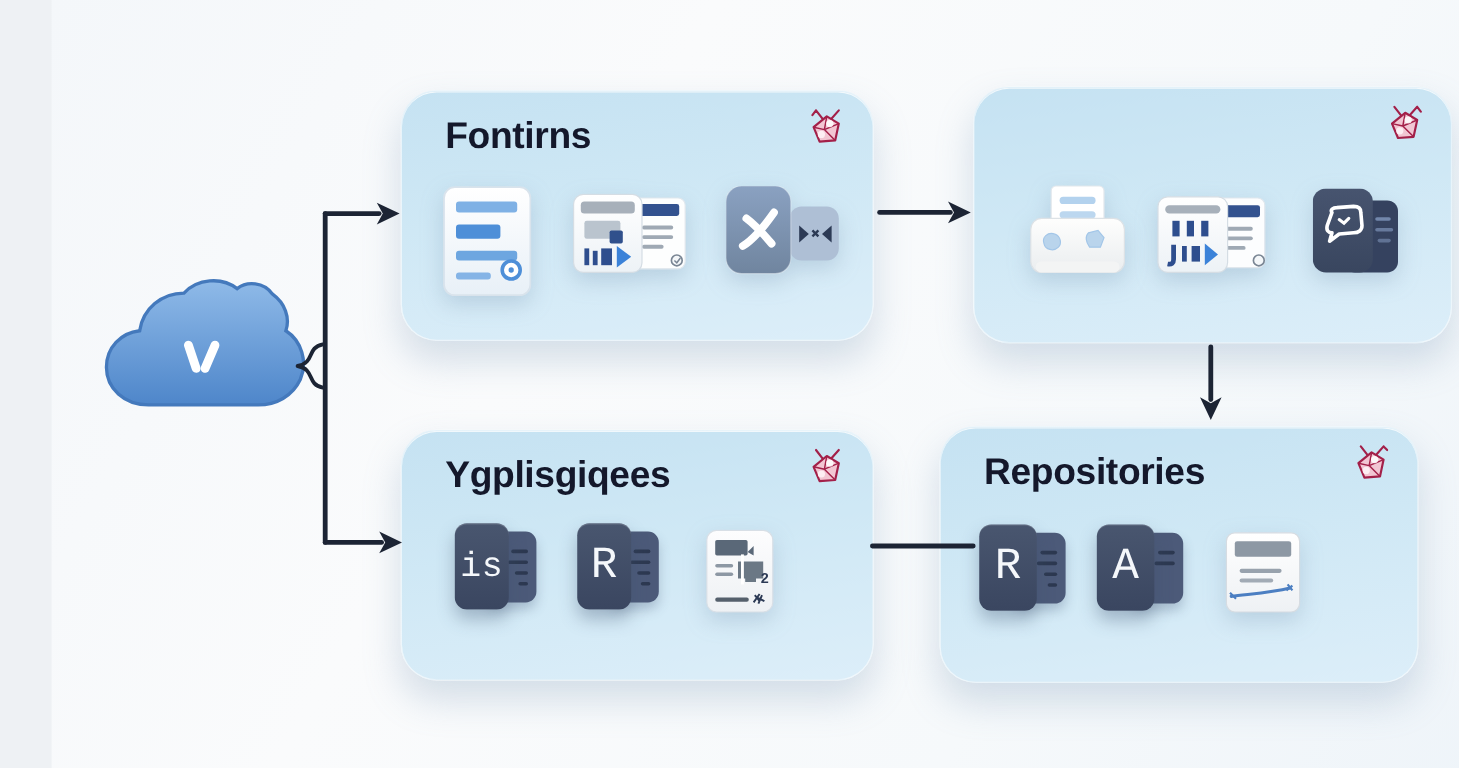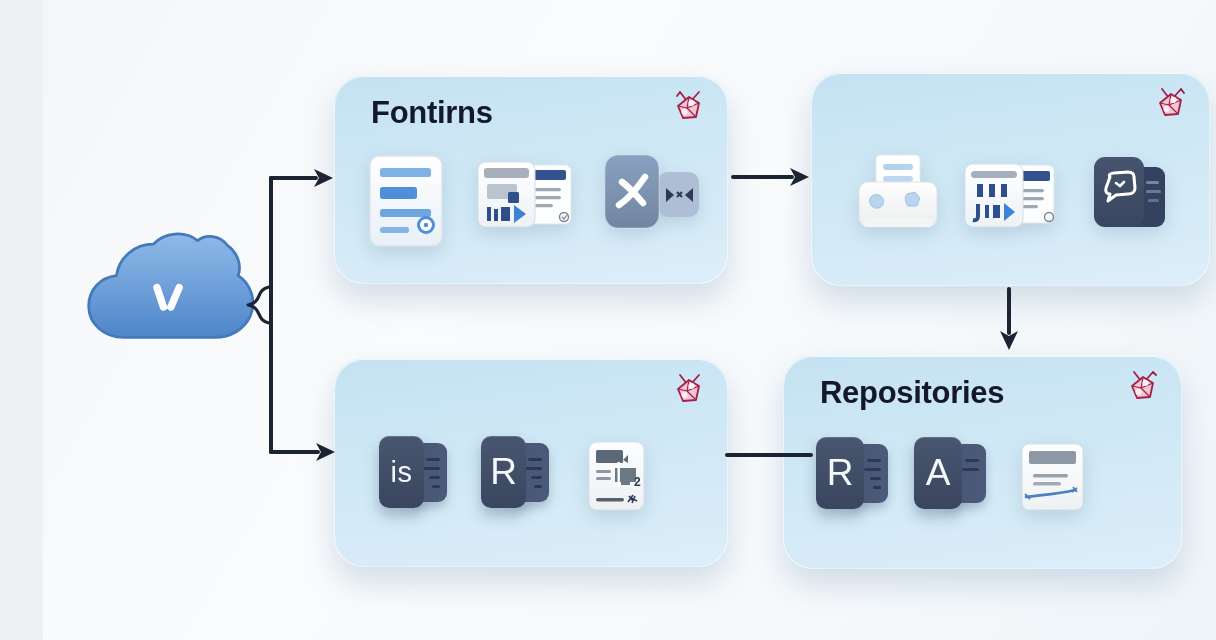--- a/index.html
+++ b/index.html
@@ -29,21 +29,21 @@
   .file-back{
     position:absolute;border-radius:9px;background:#4c5a79;
     box-shadow:0 6px 10px rgba(70,90,120,.30);
   }
   .file-back .bl{position:absolute;height:3px;border-radius:2px;background:#2d3951;right:7px;display:block;}
   .bl.b1{top:15px;width:14px}.bl.b2{top:24px;width:17px}.bl.b3{top:33px;width:11px}.bl.b4{top:42px;width:8px}
   .file-front{
     position:absolute;left:0;top:0;border-radius:10px;
     background:linear-gradient(180deg,#49566f 0%,#3a4660 100%);
     box-shadow:0 8px 14px rgba(60,80,110,.35), inset 0 1px 0 rgba(255,255,255,.16);
-    display:flex;align-items:center;justify-content:center;
+    display:flex;align-items:center;justify-content:center;font-family:Liberation Mono, monospace;
   }
   .file-letter{color:#f5f8fb;font-weight:400;}
   .letter-lg{font-size:37px;}
   .letter-sm{font-size:29px;letter-spacing:.5px;}
 </style>
 </head>
 <body>
 
 <div class="stage">
 
@@ -225,20 +225,21 @@
         <rect x="52" y="33" width="15" height="3" rx="1.5" fill="#7d93b8" opacity=".7"></rect>
         <rect x="54" y="42" width="11" height="3" rx="1.5" fill="#7d93b8" opacity=".6"></rect>
         <rect x="0" y="0" width="50" height="70" rx="11" fill="url(#gF)"></rect>
         <path d="M16,20 C14,18 17,16 20,16 L34,15 C38,15 40,17 40,20 L41,31 C41,35 38,37 34,37 L22,38 L14,44 L16,37 C13,37 11,35 12,31 Z" fill="none" stroke="#ffffff" stroke-width="3" stroke-linejoin="round"></path>
         <path d="M22,26 L26,29 L30,25" stroke="#ffffff" stroke-width="2.6" fill="none" stroke-linecap="round"></path>
       </svg>
     </div>
   </div>
 
   <div class="card" style="left:291px;top:358px;width:392px;height:207px">
+    <div class="card-title">Ygplisgiqees</div>
     <svg class="badge" viewBox="0 0 28 32">
       <path d="M5,2 L12,11 M24,2 L16,11" stroke="#a32049" stroke-width="1.8" fill="none" stroke-linecap="round"></path>
       <path d="M14,7 L24,13 L21,27 L8,28 L3,16 Z" fill="#f2c6d3" stroke="#a32049" stroke-width="1.8" stroke-linejoin="round"></path>
       <path d="M14,7 L12,18 L21,27 M3,16 L12,18 M24,13 L12,18" stroke="#a32049" stroke-width="1.2" fill="none"></path>
       <circle cx="9.5" cy="22" r="3" fill="#fdeef3"></circle>
       <circle cx="16.5" cy="13" r="3" fill="#fff" opacity=".85"></circle>
     </svg>
 
     <div class="file-icon" style="left:44px;top:77px;width:72px;height:73px">
       <div class="file-back" style="left:26px;top:7px;width:42px;height:59px">

